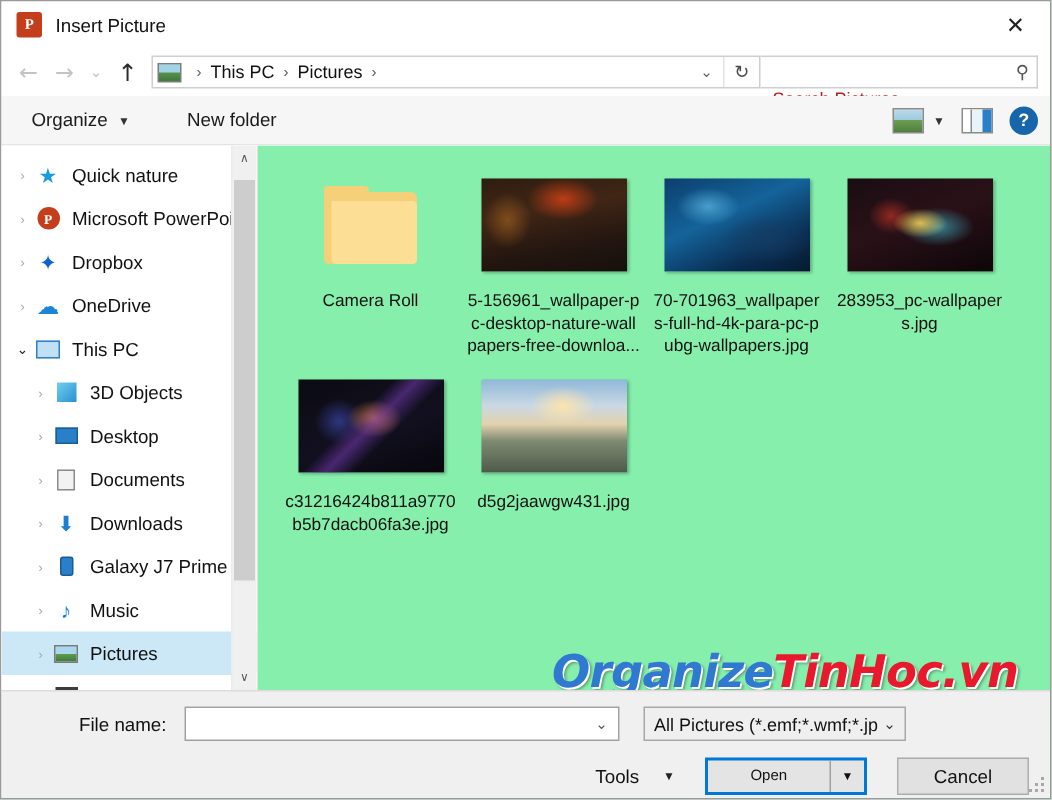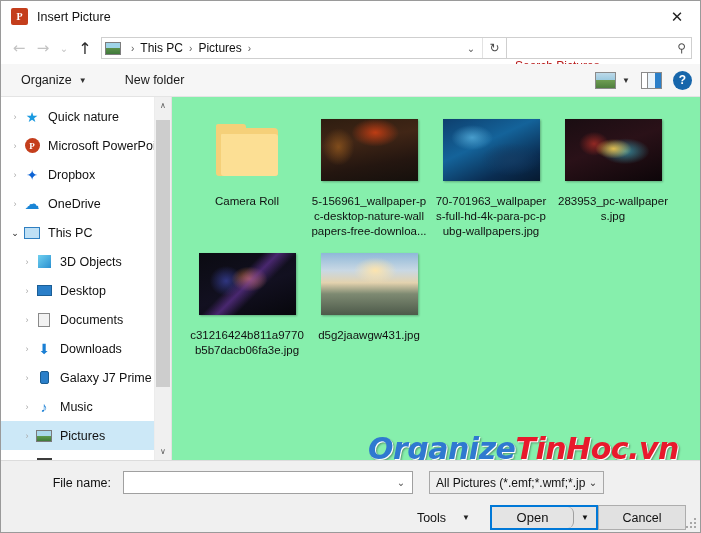--- a/index.html
+++ b/index.html
@@ -389,31 +389,30 @@
   .tools .cv { font-size: 8px; margin-left: 16px; color:#222; }
   .openwrap {
     display: flex; align-items: stretch;
     height: 25px;
     border: 2px solid #0078d7;
     background: #e4e4e4;
   }
   .openbtn {
     width: 82px;
     display: flex; align-items: center; justify-content: center;
-    font-size: 13px; color: #111;
+    font-size: 10px; color: #111;
     border-right: 1px solid #a0a0a0;
-    border-radius: 6px;
   }
   .opendrop {
     width: 22px;
     display: flex; align-items: center; justify-content: center;
     font-size: 8px; color: #111;
   }
   .cancelbtn {
-    margin-left: 0;
+    margin-left: 20px;
     width: 88px; height: 25px;
     border: 1px solid #adadad;
     background: #e1e1e1;
     display: flex; align-items: center; justify-content: center;
     font-size: 12.5px; color: #111;
   }
   .grip {
     position: absolute; right: 3px; bottom: 2px;
     width: 12px; height: 12px;
     background:

